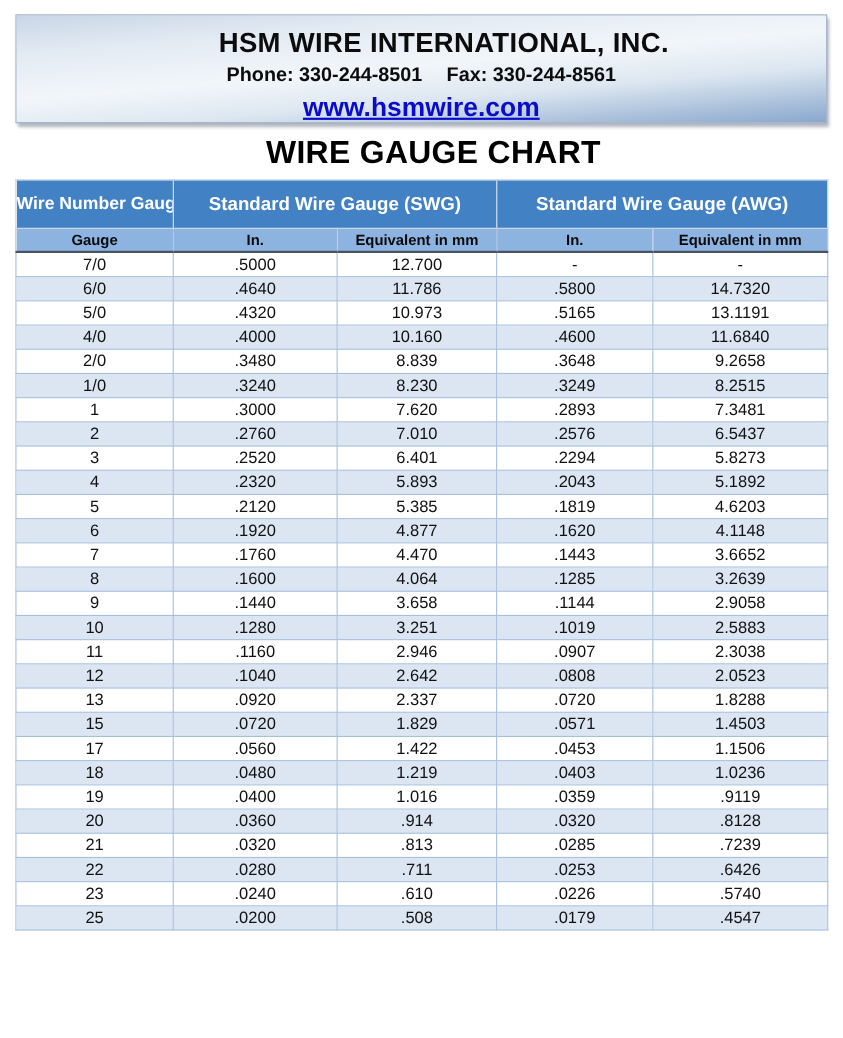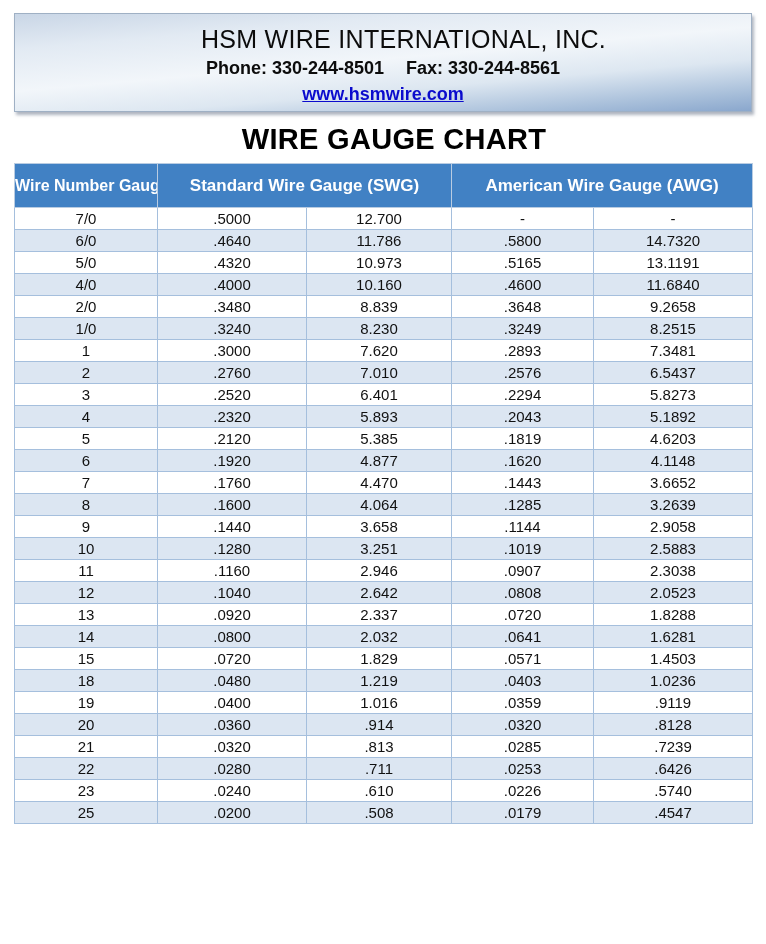--- a/index.html
+++ b/index.html
@@ -32,38 +32,38 @@
       #f2f6fa 48%,
       #dde7f1 68%,
       #a8bfda 88%,
       #8aa7cd 100%);
     box-shadow: 2px 3px 3px rgba(110,120,140,0.55);
     text-align: center;
   }
   .company-name {
     margin-top: 11px;
     font-size: 25px;
-    font-weight: normal;
+    font-weight: bold;
     color: #0c0c0c;
     letter-spacing: 0.3px;
     padding-left: 41px;
   }
   .phone-line {
     margin-top: 4px;
     font-size: 18px;
     font-weight: bold;
     color: #0c0c0c;
     display: flex;
     justify-content: center;
     gap: 22px;
     text-align: center;
   }
   .website {
     margin-top: 5px;
-    font-size: 18px;
+    font-size: 24px;
     font-weight: bold;
   }
   .website a {
     color: #0b0bcd;
     text-decoration: underline;
     cursor: pointer;
   }
 
   
   .page-title {
@@ -151,21 +151,28 @@
       <col style="width:143px">
       <col style="width:149px">
       <col style="width:145px">
       <col style="width:142px">
       <col style="width:159px">
     </colgroup>
     <thead>
       <tr class="group-row">
         <th class="wire-number">Wire Number Gauge</th>
         <th colspan="2">Standard Wire Gauge (SWG)</th>
-        <th colspan="2">American Wire Gauge (AWG)</th>
+        <th colspan="2">Standard Wire Gauge (AWG)</th>
+      </tr>
+      <tr class="sub-row">
+        <th>Gauge</th>
+        <th>In.</th>
+        <th>Equivalent in mm</th>
+        <th>In.</th>
+        <th>Equivalent in mm</th>
       </tr>
     </thead>
     <tbody>
         <tr>
           <td>7/0</td>
           <td>.5000</td>
           <td>12.700</td>
           <td>-</td>
           <td>-</td>
         </tr>
@@ -289,34 +296,34 @@
           <td>2.0523</td>
         </tr>
         <tr>
           <td>13</td>
           <td>.0920</td>
           <td>2.337</td>
           <td>.0720</td>
           <td>1.8288</td>
         </tr>
         <tr>
-          <td>14</td>
-          <td>.0800</td>
-          <td>2.032</td>
-          <td>.0641</td>
-          <td>1.6281</td>
-        </tr>
-        <tr>
           <td>15</td>
           <td>.0720</td>
           <td>1.829</td>
           <td>.0571</td>
           <td>1.4503</td>
         </tr>
         <tr>
+          <td>17</td>
+          <td>.0560</td>
+          <td>1.422</td>
+          <td>.0453</td>
+          <td>1.1506</td>
+        </tr>
+        <tr>
           <td>18</td>
           <td>.0480</td>
           <td>1.219</td>
           <td>.0403</td>
           <td>1.0236</td>
         </tr>
         <tr>
           <td>19</td>
           <td>.0400</td>
           <td>1.016</td>

